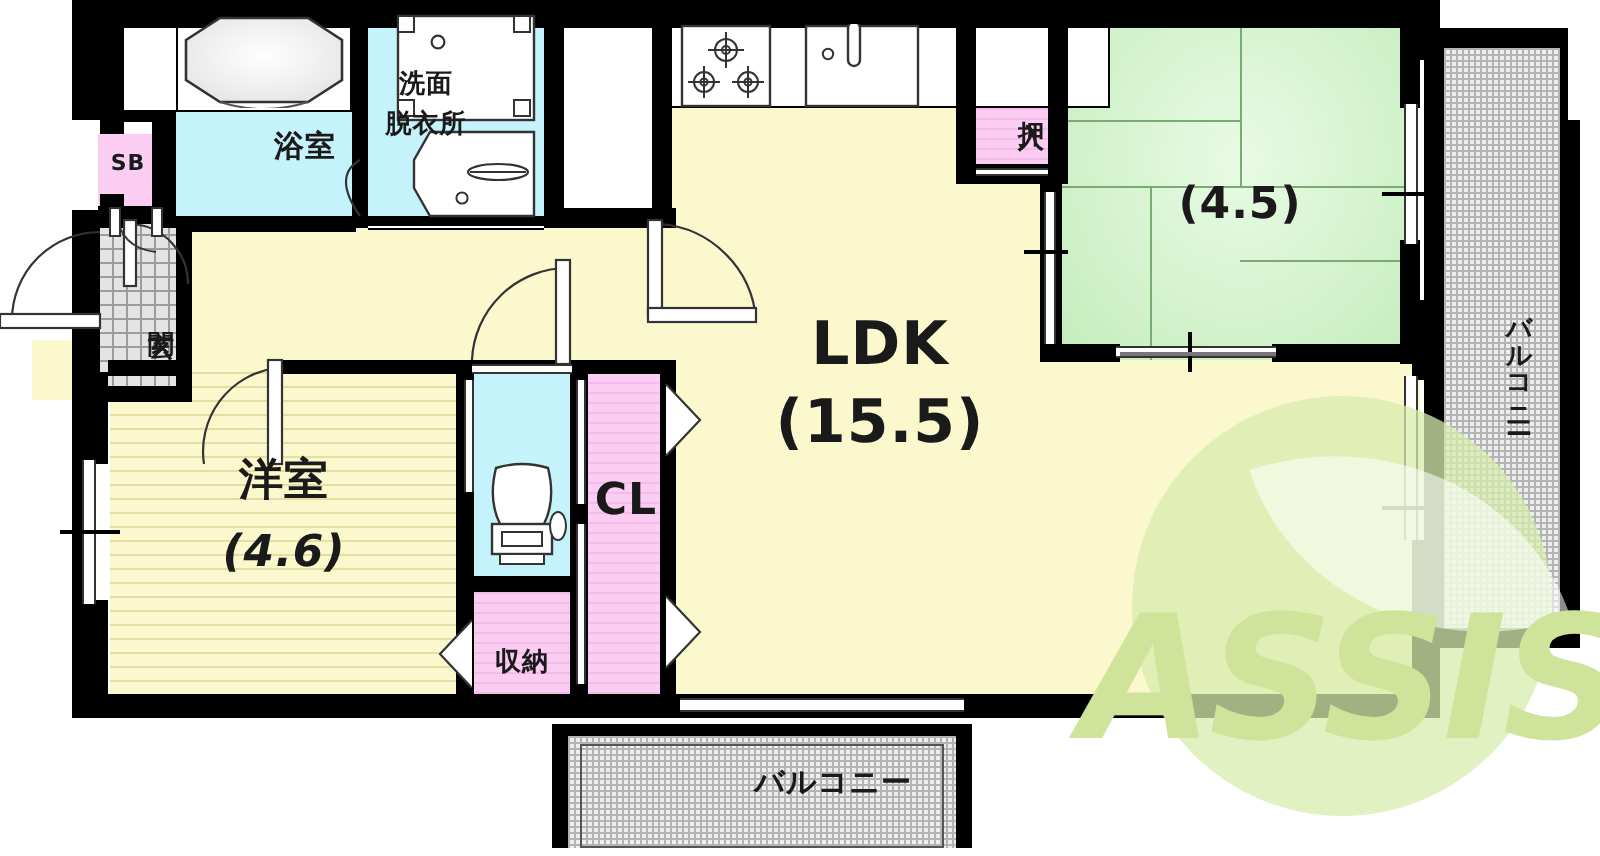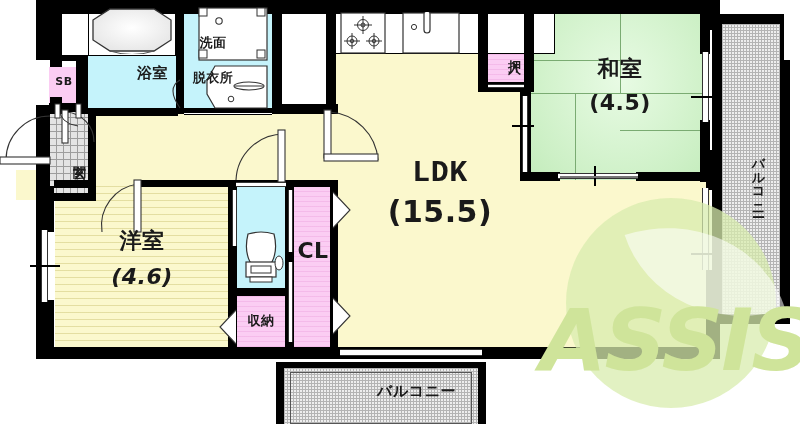--- a/index.html
+++ b/index.html
@@ -51,21 +51,21 @@
       repeating-linear-gradient(to right,#b4b4b4 0 1px,rgba(0,0,0,0) 1px 3px),
       repeating-linear-gradient(to bottom,#b4b4b4 0 1px,rgba(0,0,0,0) 1px 3px),
       #eeeeee;
   }
   .fill-white{background:#ffffff;}
 
   
   .lbl{position:absolute;color:#1a1a1a;font-weight:700;text-align:center;
        line-height:1.02;letter-spacing:.5px;white-space:pre;
        font-family:"DejaVu Sans","Liberation Sans",sans-serif;}
-  .lbl-lg{font-size:30px;font-family:Liberation Mono, monospace;}
+  .lbl-lg{font-size:30px;}
   .lbl-md{font-size:22px;}
   .lbl-sm{font-size:15px;text-align:right;}
   .lbl-xs{font-size:13px;}
   .lbl-xxs{font-size:11px;}
   .vert{writing-mode:vertical-rl;text-orientation:upright;line-height:1.05;}
 
   .num{font-family:"DejaVu Sans","Liberation Sans",sans-serif;font-weight:700;}
 
   
   .swing{position:absolute;overflow:visible;}
@@ -329,36 +329,35 @@
     <path d="M6 2 q2 18 20 20" fill="none" stroke="#333" stroke-width="1"></path>
     <rect x="3" y="0" width="5" height="14" fill="#fff" stroke="#333" stroke-width="1"></rect>
     <rect x="24" y="0" width="5" height="14" fill="#fff" stroke="#333" stroke-width="1"></rect>
   </svg>
 
   <div class="abs" style="left:232px;top:190px;width:5px;height:56px;background:#fff;border-left:1px solid #333;border-right:1px solid #333;"></div>
 
   <div class="lbl lbl-lg" style="left:380px;top:158px;width:120px;">LDK</div>
   <div class="lbl lbl-lg num" style="left:370px;top:197px;width:140px;">(15.5)</div>
 
-  <div class="lbl lbl-md" style="left:570px;top:58px;width:100px;">和室</div>
   <div class="lbl lbl-md num" style="left:566px;top:92px;width:108px;">(4.5)</div>
 
   <div class="lbl lbl-md" style="left:86px;top:230px;width:112px;">洋室</div>
   <div class="lbl lbl-md num" style="left:82px;top:266px;width:120px;font-style:italic;">(4.6)</div>
 
   <div class="lbl lbl-sm" style="left:98px;top:66px;width:70px;">浴室</div>
 
   <div class="lbl lbl-xs" style="left:186px;top:36px;width:54px;">洗面</div>
-  <div class="lbl lbl-xs" style="left:179px;top:71px;width:68px;font-family:Liberation Serif, serif;">脱衣所</div>
+  <div class="lbl lbl-xs" style="left:179px;top:55px;width:68px;font-family:Liberation Serif, serif;">脱衣所</div>
 
   <div class="lbl lbl-xs vert" style="left:58px;top:128px;width:28px;height:54px;">玄関</div>
 
   <div class="lbl lbl-xs vert" style="left:493px;top:24px;width:28px;height:52px;">押入</div>
 
-  <div class="lbl lbl-xs" style="left:235px;top:314px;width:52px;">収納</div>
+  <div class="lbl lbl-xs" style="left:235px;top:325px;width:52px;">収納</div>
 
   <div class="lbl lbl-md" style="left:296px;top:239px;width:34px;line-height:1.12;">CL</div>
 
   <div class="lbl lbl-xxs" style="left:52px;top:75px;width:24px;line-height:1.2;">SB</div>
 
   <div class="lbl lbl-xs vert" style="left:737px;top:125px;width:28px;height:110px;">バルコニー</div>
 
   <div class="lbl lbl-sm" style="left:306px;top:384px;width:150px;">バルコニー</div>
 
   <div id="wm">

